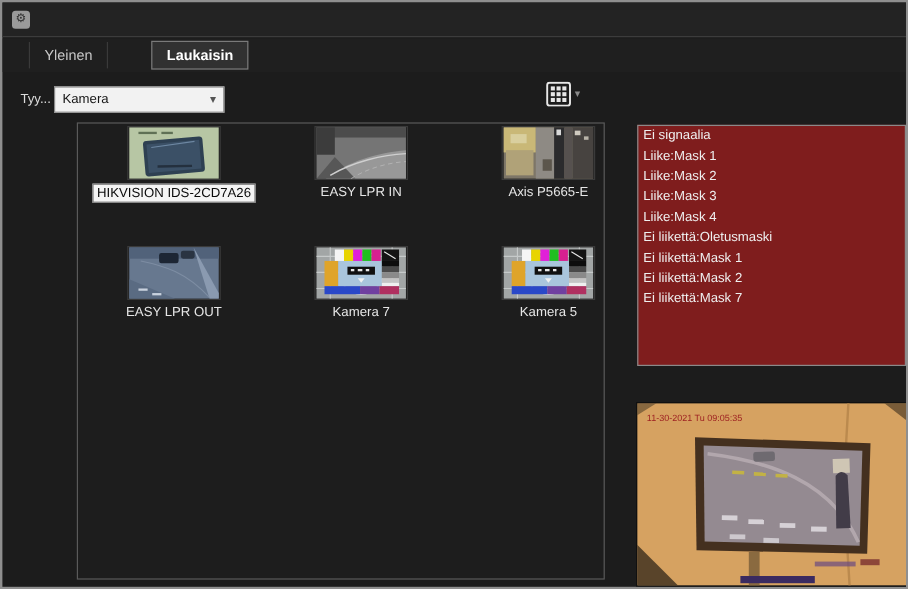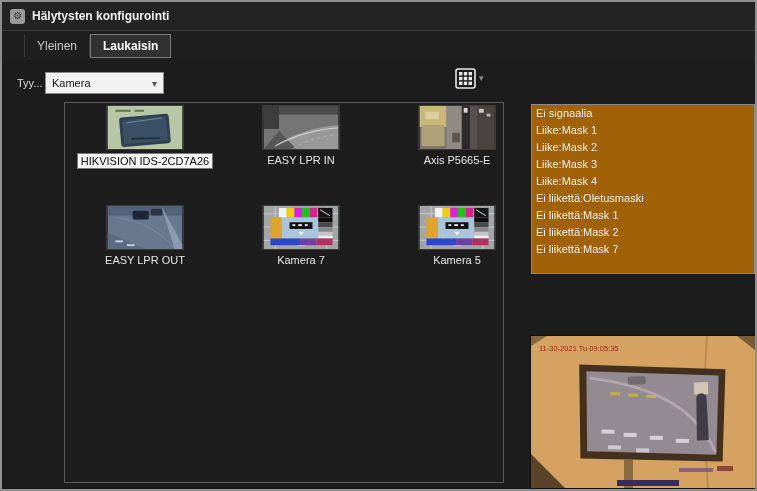--- a/index.html
+++ b/index.html
@@ -12,58 +12,57 @@
   .app-icon{width:15px;height:15px;background:#9a9a9a;border-radius:3px;display:flex;
     align-items:center;justify-content:center;font-size:10px;color:#333;line-height:1;}
   .title-text{color:#f0f0f0;font-size:12px;font-weight:bold;}
   
   .tabstrip{position:absolute;left:0;top:30px;right:0;height:28px;display:flex;
     align-items:center;padding-left:22px;background:#1f1f1f;}
   .tab{height:22px;padding:0 12px;display:flex;align-items:center;color:#c8c8c8;
     font-size:12px;cursor:default;border-right:1px solid #3a3a3a;}
   .tab:first-child{border-left:1px solid #3a3a3a;}
   .tab.active{background:#313131;border:1px solid #7a7a7a;color:#ffffff;
-    font-weight:bold;height:24px;}
+    font-weight:bold;height:24px;margin-left:36px;}
   
   .filter-label{position:absolute;left:15px;top:75px;color:#dcdcdc;font-size:11px;}
-  .dropdown{position:absolute;left:43px;top:70px;width:119px;height:22px;background:#f2f2f2;
+  .dropdown{position:absolute;left:43px;top:70px;width:142px;height:22px;background:#f2f2f2;
     border:1px solid #8a8a8a;display:flex;align-items:center;padding:0 6px;color:#151515;
     font-size:11px;justify-content:space-between;}
   .chev{color:#555;font-size:10px;}
   .grid-btn{position:absolute;left:453px;top:64px;width:36px;height:24px;display:flex;
     align-items:center;gap:3px;background:transparent;border:none;padding:0;cursor:pointer;}
   .grid-btn .arrow{color:#8a8a8a;font-size:9px;}
   
   .thumb-panel{position:absolute;left:62px;top:100px;width:440px;height:381px;
     border:1px solid #5a5a5a;background:#1d1d1d;}
   .thumb-grid{position:absolute;left:20px;top:2px;display:grid;
     grid-template-columns:repeat(3,120px);row-gap:24px;gap:36px;}
   .cam-card{display:flex;flex-direction:column;align-items:center;cursor:pointer;}
   .cam-thumb{width:78px;height:45px;display:block;border:1px solid #3a3a3a;}
   .cam-label{margin-top:3px;font-size:11px;color:#e6e6e6;padding:1px 3px;white-space:nowrap;}
   .cam-card.selected .cam-label{background:#f5f5f5;color:#0a0a0a;border:1px solid #777;}
   
-  .trigger-list{position:absolute;left:529px;top:102px;width:224px;height:170px;
-    background:#a16207;border:1px solid #8a8a8a;overflow:hidden;}
+  .trigger-list{position:absolute;left:529px;top:102px;width:224px;height:201px;
+    background:#7f1d1d;border:1px solid #8a8a8a;overflow:hidden;}
   .trigger-item{height:17px;line-height:17px;padding-left:4px;color:#efefef;font-size:11px;
     cursor:default;white-space:nowrap;}
   .trigger-item.selected{background:#0b72d8;color:#ffffff;}
   
   .preview{position:absolute;left:528px;top:333px;width:226px;height:154px;
     border:1px solid #101010;}
   .preview svg{display:block;}
 </style>
 </head>
 <body>
 
 <div class="window">
 
   <div class="titlebar">
     <span class="app-icon">⚙</span>
-    <span class="title-text">Hälytysten konfigurointi</span>
   </div>
 
   <div class="tabstrip">
     <div class="tab">Yleinen</div>
     <div class="tab active">Laukaisin</div>
   </div>
 
   <div class="filter-label">Tyy...</div>
   <div class="dropdown">
     <span>Kamera</span>

